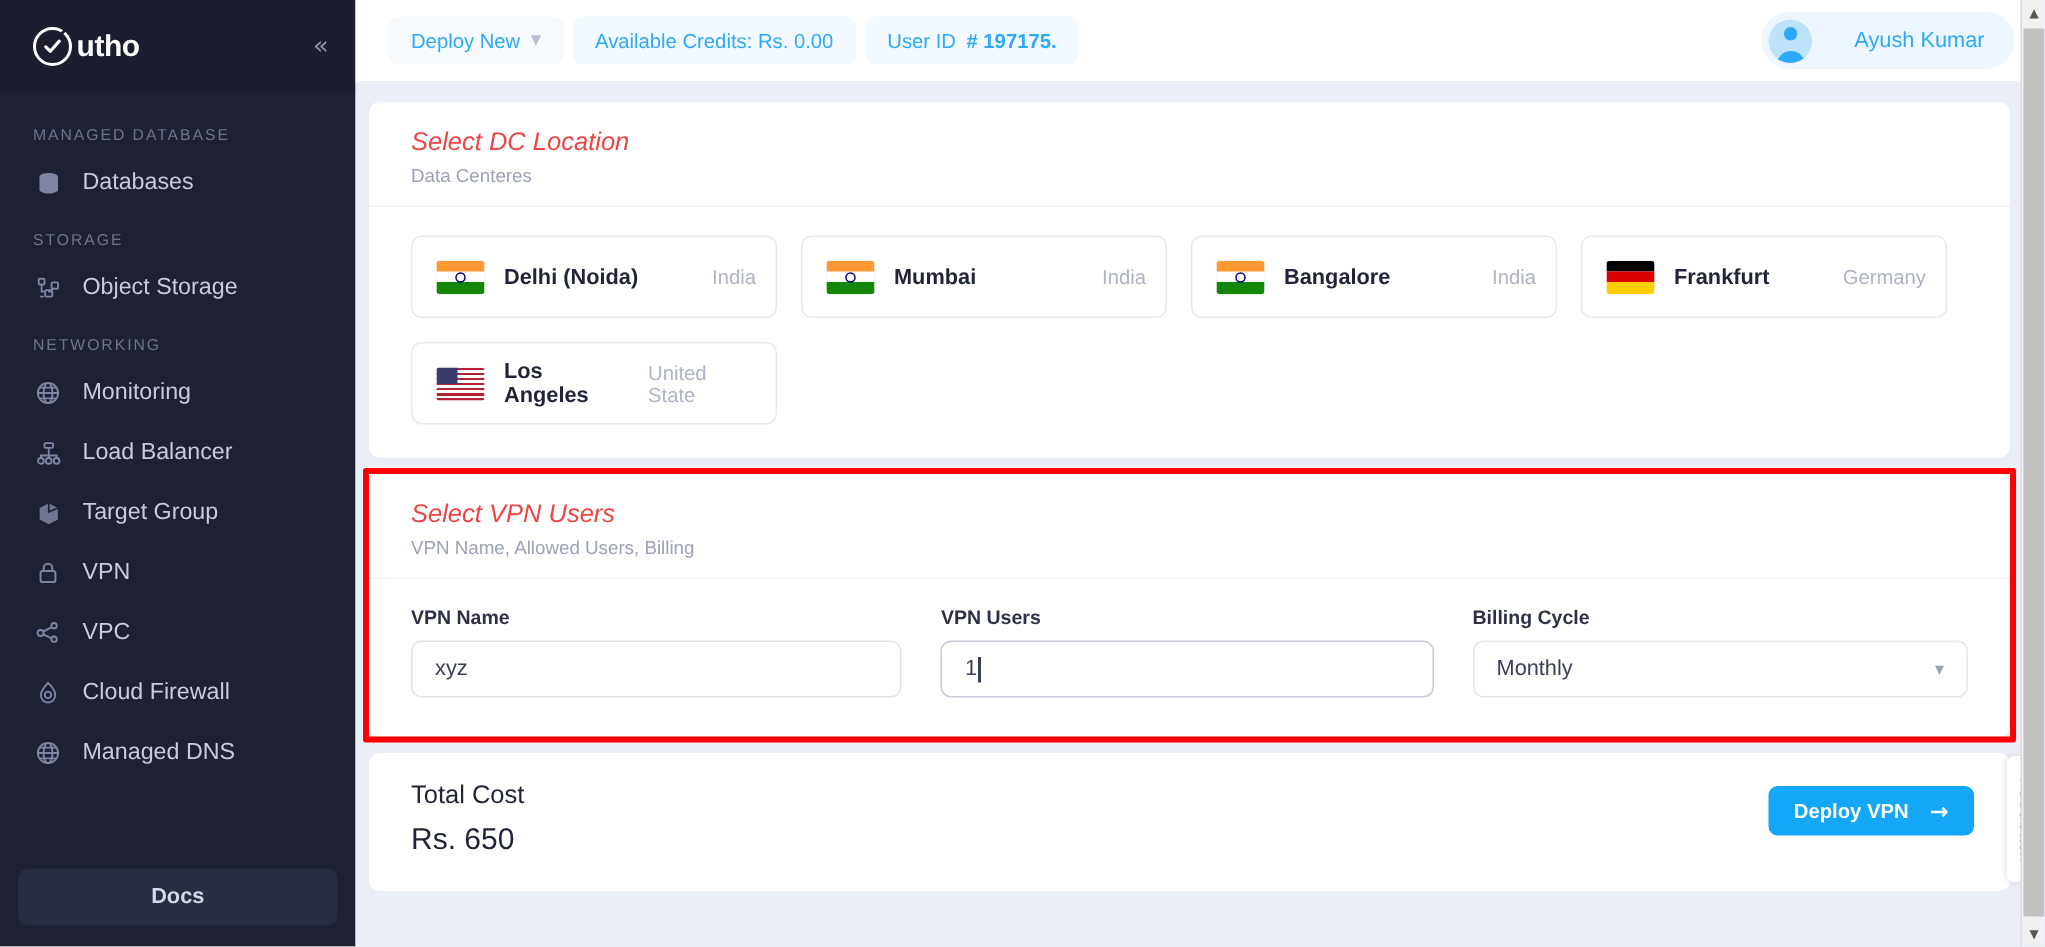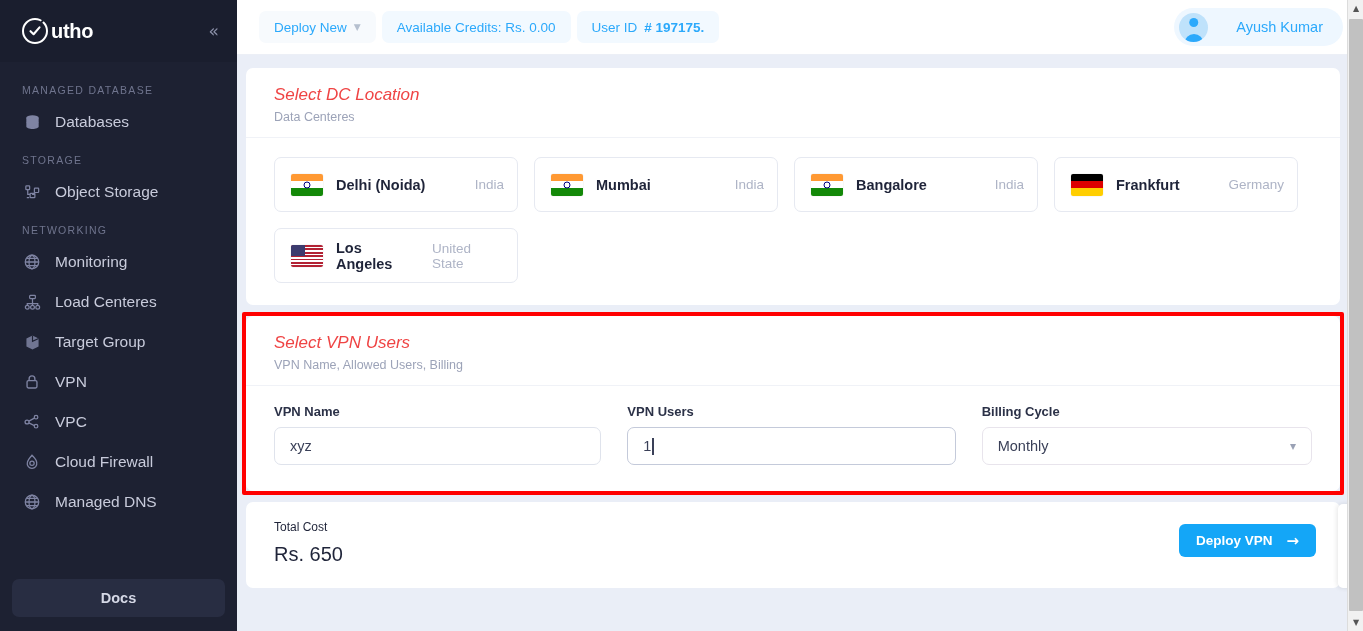--- a/index.html
+++ b/index.html
@@ -197,21 +197,21 @@
     height: 38px; border: 1px solid #e8e4ec; border-radius: 7px;
     background: #ffffff; display: flex; align-items: center;
     padding: 0 15px; font-size: 14.5px; color: #3a4058;
     cursor: pointer;
   }
   .select-box .chev { margin-left: auto; color: #9aa1b5; font-size: 12px; font-family: "DejaVu Sans", sans-serif; }
 
   
   .total-card { padding: 18px 24px 22px 28px; display: flex; align-items: flex-start; }
   .total-left { display: flex; flex-direction: column; gap: 9px; }
-  .total-label { font-size: 12px; color: #1f2439; }
+  .total-label { font-size: 17px; color: #1f2439; }
   .total-value { font-size: 20px; color: #1f2439; }
   .deploy-btn {
     margin-left: auto; margin-top: 4px;
     height: 33px; background: #14a6f7; border-radius: 6px;
     display: flex; align-items: center; gap: 14px;
     padding: 4px 17px; color: #ffffff; font-size: 13.5px; font-weight: bold;
     cursor: pointer; white-space: nowrap;
   }
   .deploy-btn .arrow { font-size: 15px; font-family: "DejaVu Sans", sans-serif; }
 
@@ -309,21 +309,21 @@
       <div class="nav-item">
         <span class="nav-ico">
           <svg width="19" height="19" viewBox="0 0 20 20" fill="none" stroke="currentColor" stroke-width="1.3">
             <rect x="7" y="2.5" width="6" height="3.4" rx="0.8"></rect>
             <path d="M10 5.9v3.6M4.5 13v-1.8h11V13M10 9.5v3.5"></path>
             <circle cx="4.5" cy="15" r="2"></circle>
               <circle cx="10" cy="15" r="2"></circle>
               <circle cx="15.5" cy="15" r="2"></circle>
           </svg>
         </span>
-        <span>Load Centeres</span>
+        <span>Load Balancer</span>
       </div>
 
       <div class="nav-item">
         <span class="nav-ico">
           <svg width="19" height="19" viewBox="0 0 20 20" fill="none" stroke="currentColor" stroke-width="1.4">
             <path d="M10 2.6l6.4 3.3v8.2L10 17.4 3.6 14.1V5.9L10 2.6z" fill="#7f84a3" stroke="none" opacity=".85"></path>
             <path d="M10 2.6v6.2l6.4-2.9" stroke="#1d2132" stroke-width="1.2"></path>
           </svg>
         </span>
         <span>Target Group</span>

